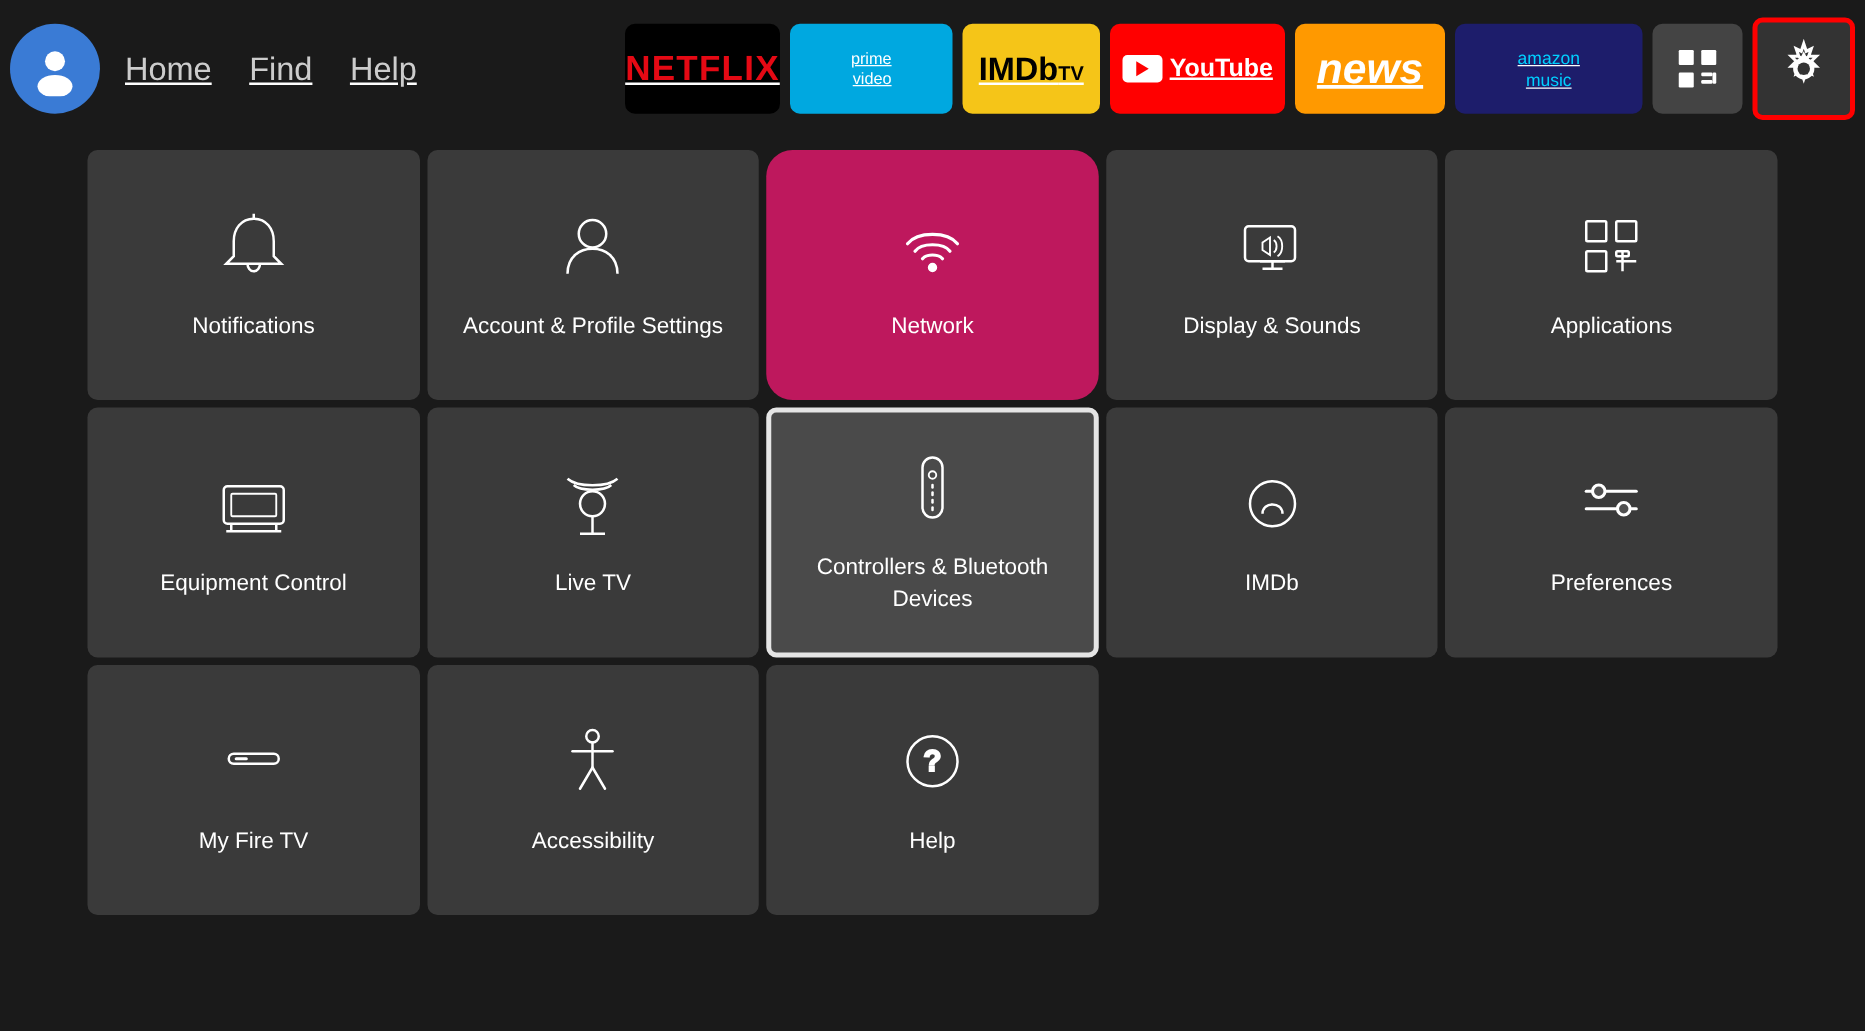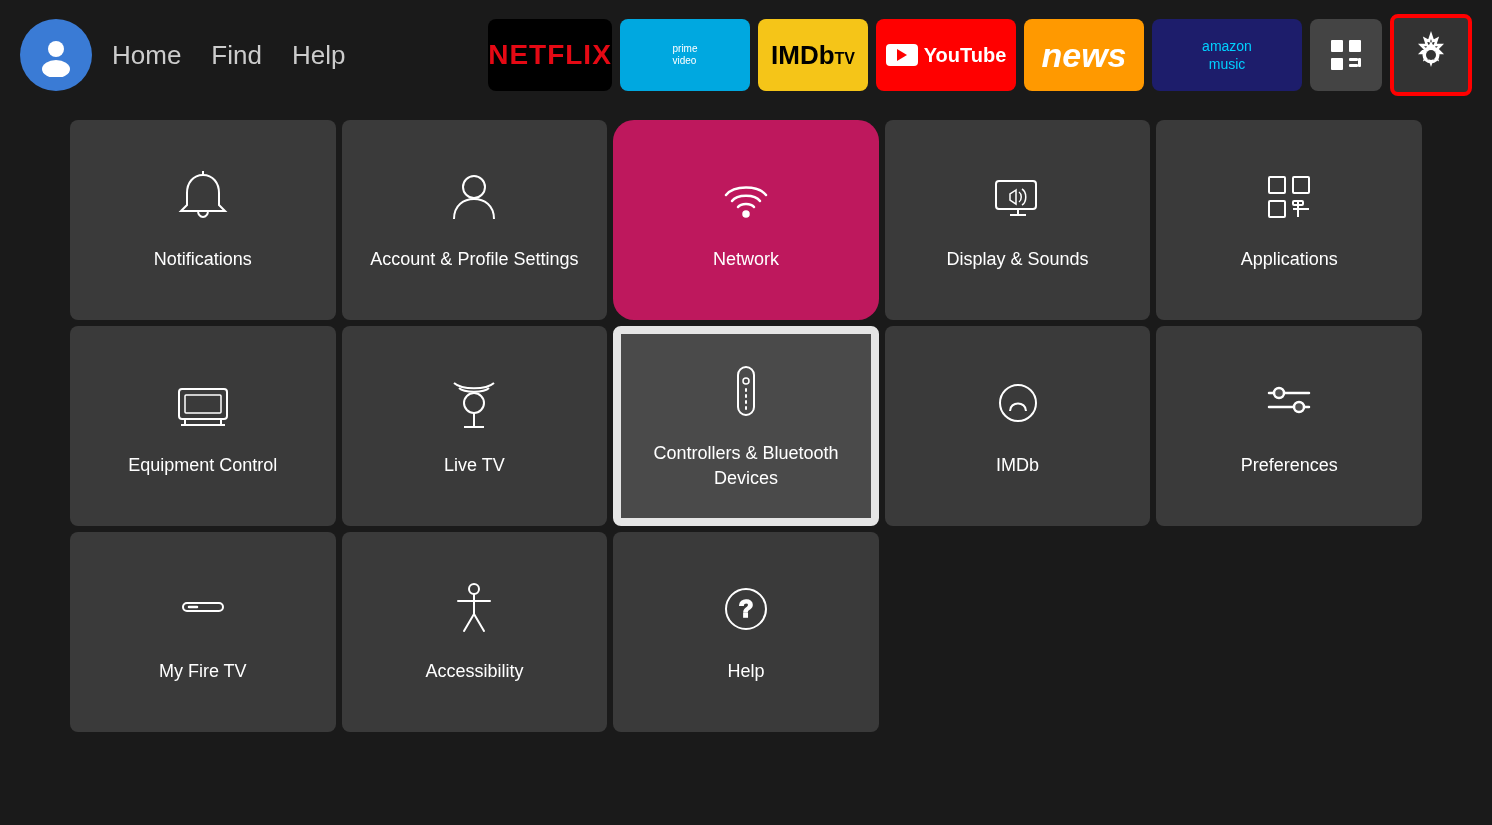--- a/index.html
+++ b/index.html
@@ -10,23 +10,24 @@
       font-family: 'Arial', sans-serif;
       overflow: hidden;
       color: white;
     }
 
     
     .top-nav {
       display: flex;
       align-items: center;
       height: 110px;
-      padding: 0 20px;
+      padding: 0 8px;
       background: #1a1a1a;
       gap: 10px;
+      text-decoration: underline;
     }
 
     .avatar {
       width: 72px;
       height: 72px;
       border-radius: 50%;
       background: #3a7bd5;
       display: flex;
       align-items: center;
       justify-content: center;
@@ -88,22 +89,22 @@
 
     
     .netflix-text {
       color: #e50914;
       font-size: 28px;
       font-weight: 900;
       letter-spacing: 1px;
     }
     .prime-text {
       color: white;
-      font-size: 10px;
-      text-align: left;
+      font-size: 13px;
+      text-align: right;
       line-height: 1.2;
     }
     .imdb-text {
       color: #000;
       font-size: 26px;
       font-weight: 900;
     }
     .yt-inner {
       display: flex;
       align-items: flex-start;
@@ -145,21 +146,21 @@
       flex-direction: column;
       align-items: center;
       justify-content: center;
       cursor: pointer;
       gap: 16px;
       transition: background 0.2s;
     }
 
     .grid-tile.highlighted {
       background: #4a4a4a;
-      border: 8px solid #e5e5e5;
+      border: 4px solid #e5e5e5;
     }
 
     .tile-icon svg {
       width: 60px;
       height: 60px;
       stroke: white;
       fill: none;
       stroke-width: 1.5;
     }
 

